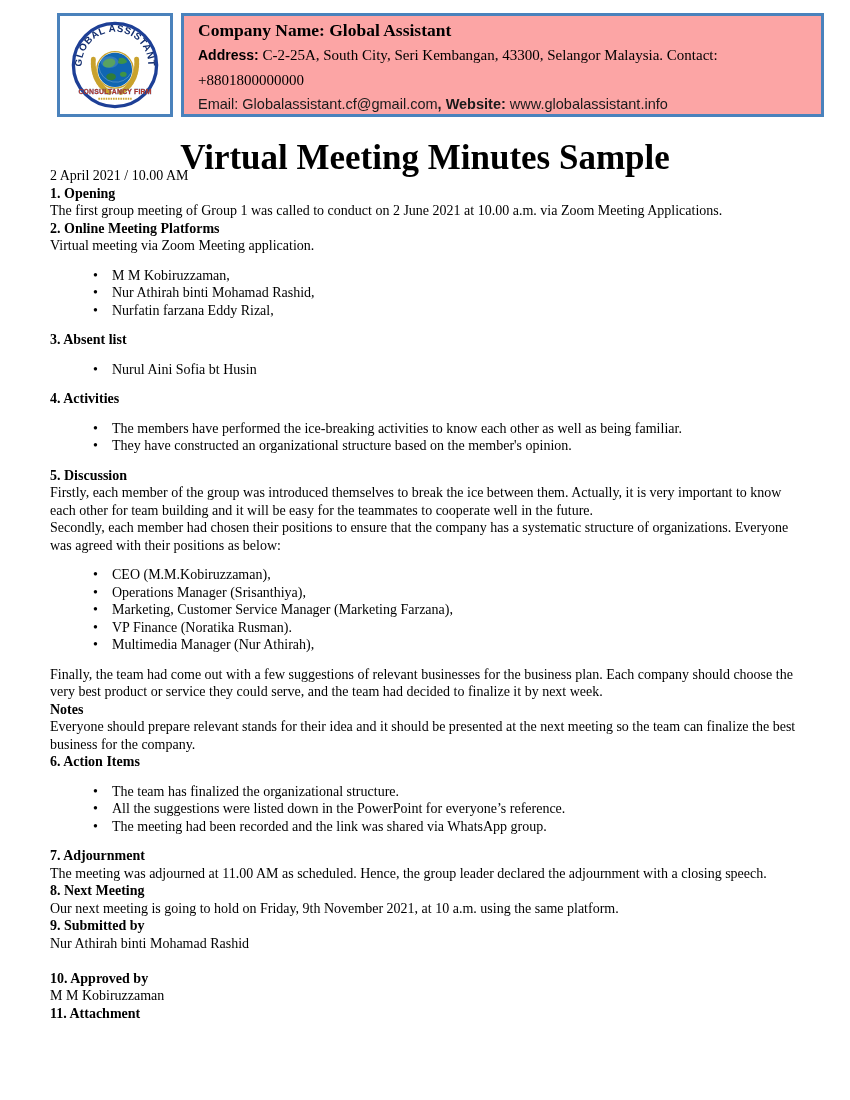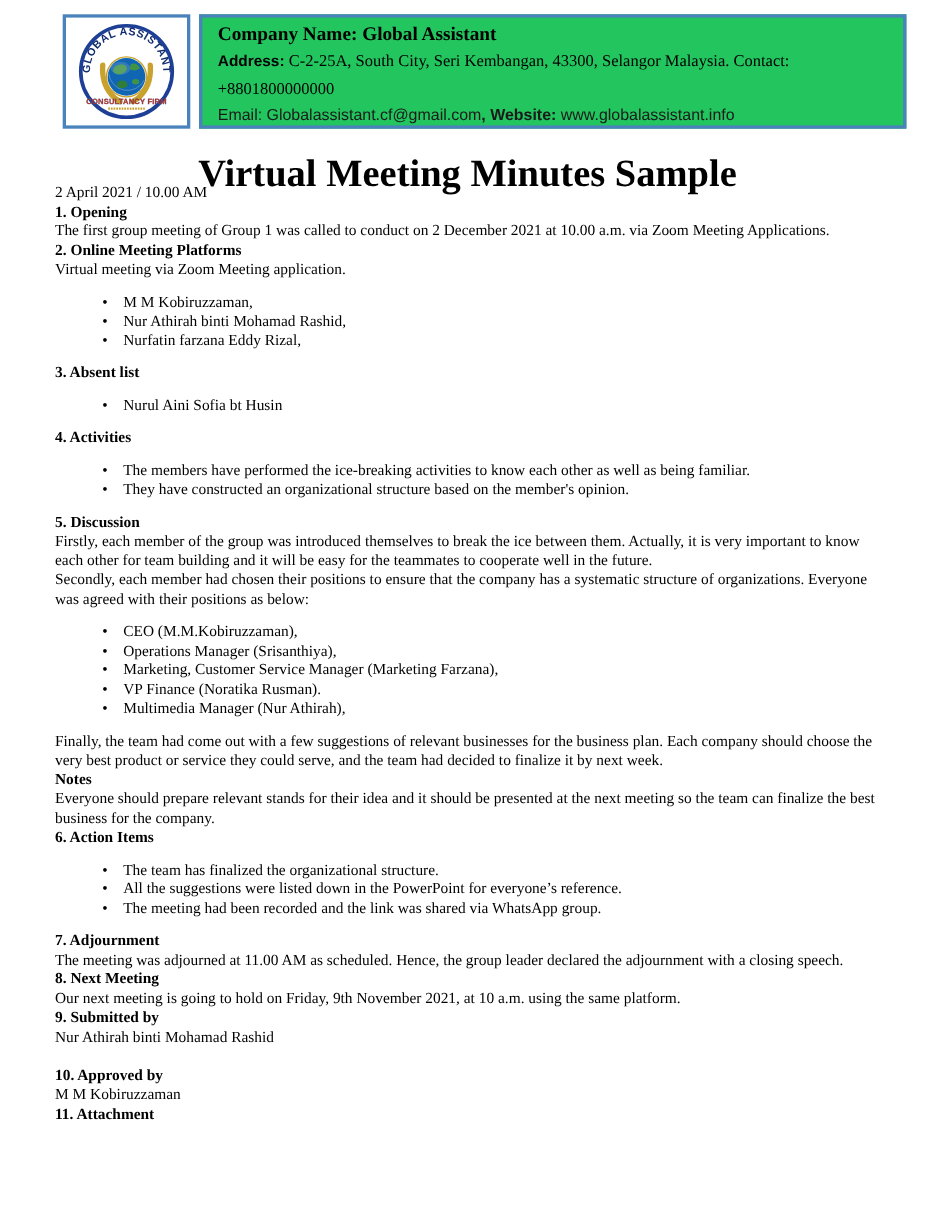--- a/index.html
+++ b/index.html
@@ -43,21 +43,21 @@
     align-items: center;
     justify-content: center;
   }
   .logo-box svg { width: 98px; height: 92px; display: block; }
 
   .info-box {
     margin-left: 8px;
     flex: 1 1 auto;
     height: 104px;
     border: 3px solid var(--border-blue);
-    background: #22c55e;
+    background: #fca5a5;
     padding: 2px 12px 0 14px;
     overflow: hidden;
   }
   .company-line {
     margin: 0;
     font-weight: bold;
     font-size: 17.5px;
     line-height: 25px;
     font-family: "Liberation Serif", serif;
   }
@@ -163,21 +163,21 @@
       <p class="email-line"><span>Email: Globalassistant.cf@gmail.com</span><b>,</b> <b>Website:</b> <span>www.globalassistant.info</span></p>
     </div>
 
   </div>
 
   <h1 class="doc-title">Virtual Meeting Minutes Sample</h1>
 
   <main class="doc-body" id="doc-body">
       <p class="para">2 April 2021 / 10.00 AM</p>
       <p class="heading">1. Opening</p>
-      <p class="para">The first group meeting of Group 1 was called to conduct on 2 December 2021 at 10.00 a.m. via Zoom Meeting Applications.</p>
+      <p class="para">The first group meeting of Group 1 was called to conduct on 2 June 2021 at 10.00 a.m. via Zoom Meeting Applications.</p>
       <p class="heading">2. Online Meeting Platforms</p>
       <p class="para">Virtual meeting via Zoom Meeting application.</p>
       <ul class="bullets">
         <li>M M Kobiruzzaman,</li>
         <li>Nur Athirah binti Mohamad Rashid,</li>
         <li>Nurfatin farzana Eddy Rizal,</li>
       </ul>
       <p class="heading">3. Absent list</p>
       <ul class="bullets">
         <li>Nurul Aini Sofia bt Husin</li>

